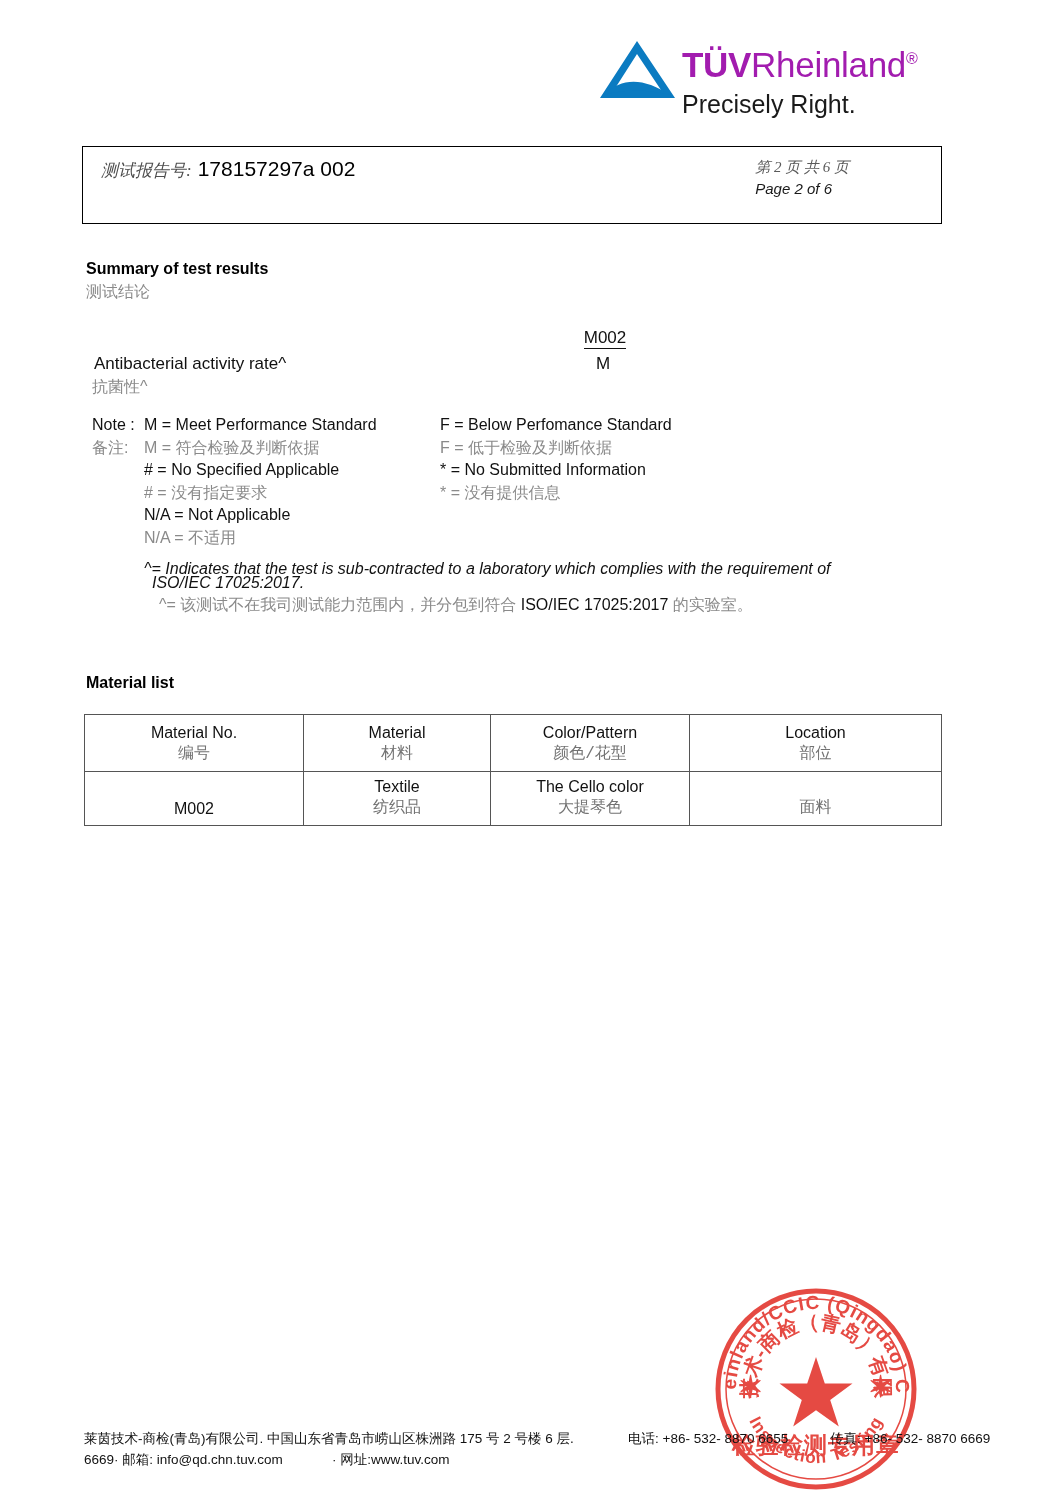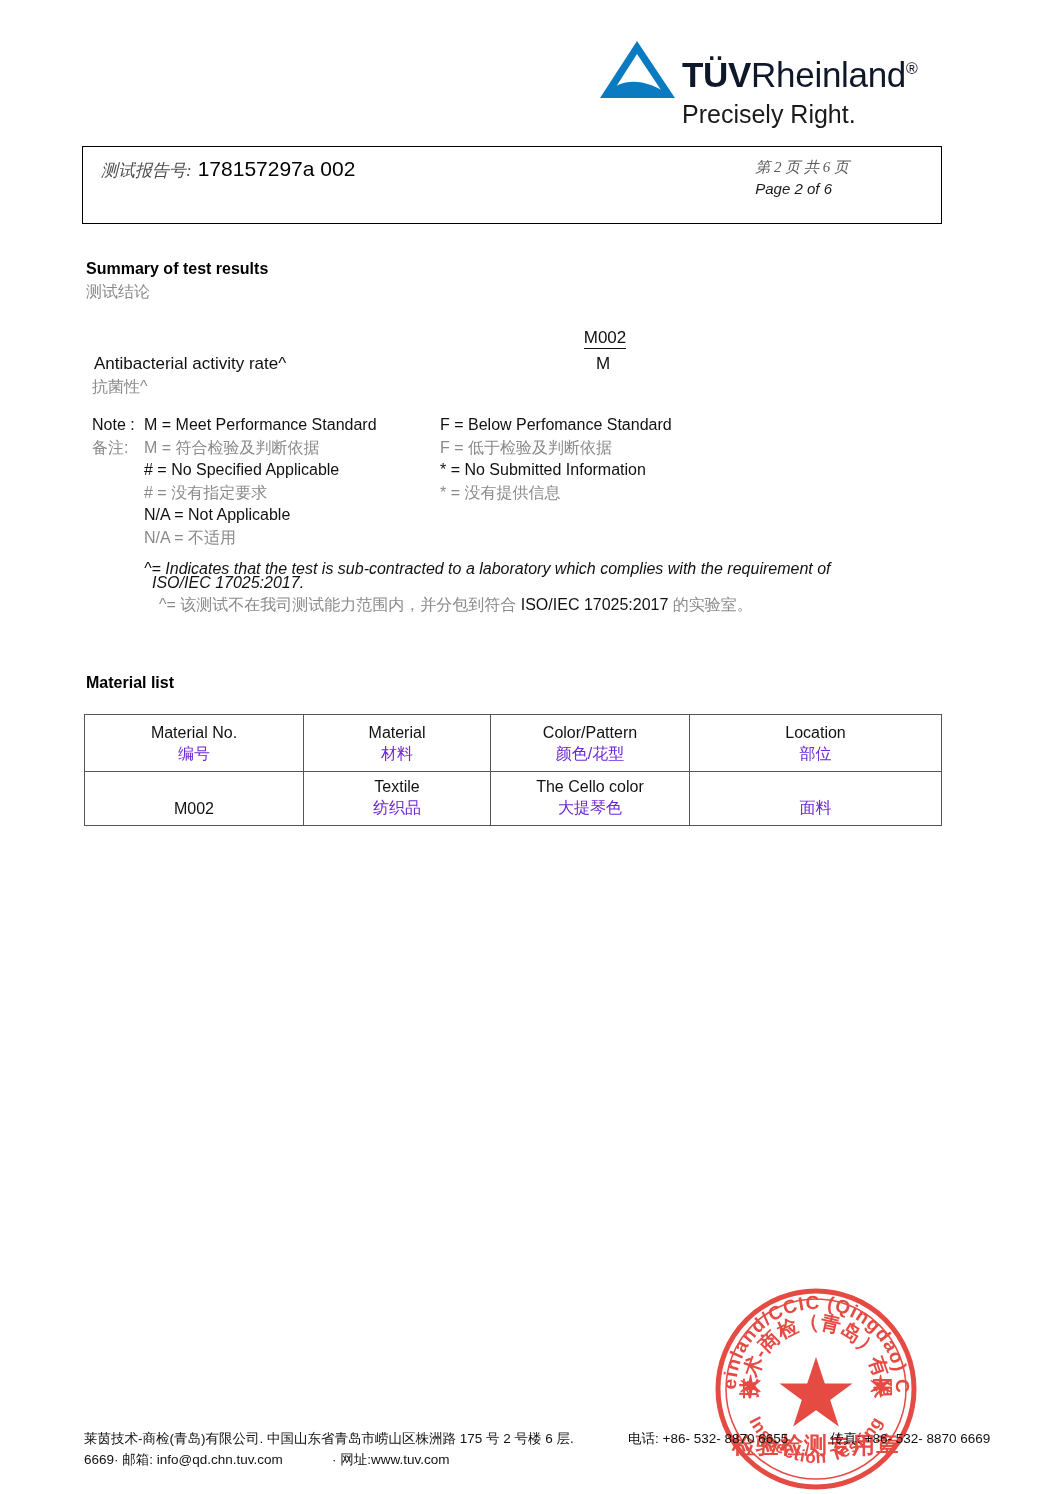--- a/index.html
+++ b/index.html
@@ -37,22 +37,21 @@
   .logo-text {
     position: absolute;
     left: 84px;
     top: 0px;
     white-space: nowrap;
   }
   .logo-title {
     font-size: 35px;
     letter-spacing: -0.3px;
     line-height: 42px;
-    color: #0f172a;
-    margin-top: 10px;
+    color: #a21caf;
   }
   .logo-title .b { font-weight: bold; }
   .logo-reg {
     font-size: 16px;
     vertical-align: super;
     font-weight: normal;
   }
   .logo-tagline {
     font-size: 25px;
     line-height: 34px;
@@ -251,22 +250,23 @@
   .mat-table .hd { vertical-align: top; padding-top: 7px; }
   .cell-en {
     display: block;
     font-size: 16px;
     color: #111;
     line-height: 21px;
   }
   .cell-cn {
     display: block;
     font-size: 16px;
-    color: #6d28d9;
+    color: #737373;
     line-height: 22px;
+    font-family: Liberation Mono, monospace;
   }
   .cell-blank { display: block; height: 21px; }
 
   
   .stamp {
     position: absolute;
     left: 712px;
     top: 1285px;
     width: 208px;
     height: 208px;

